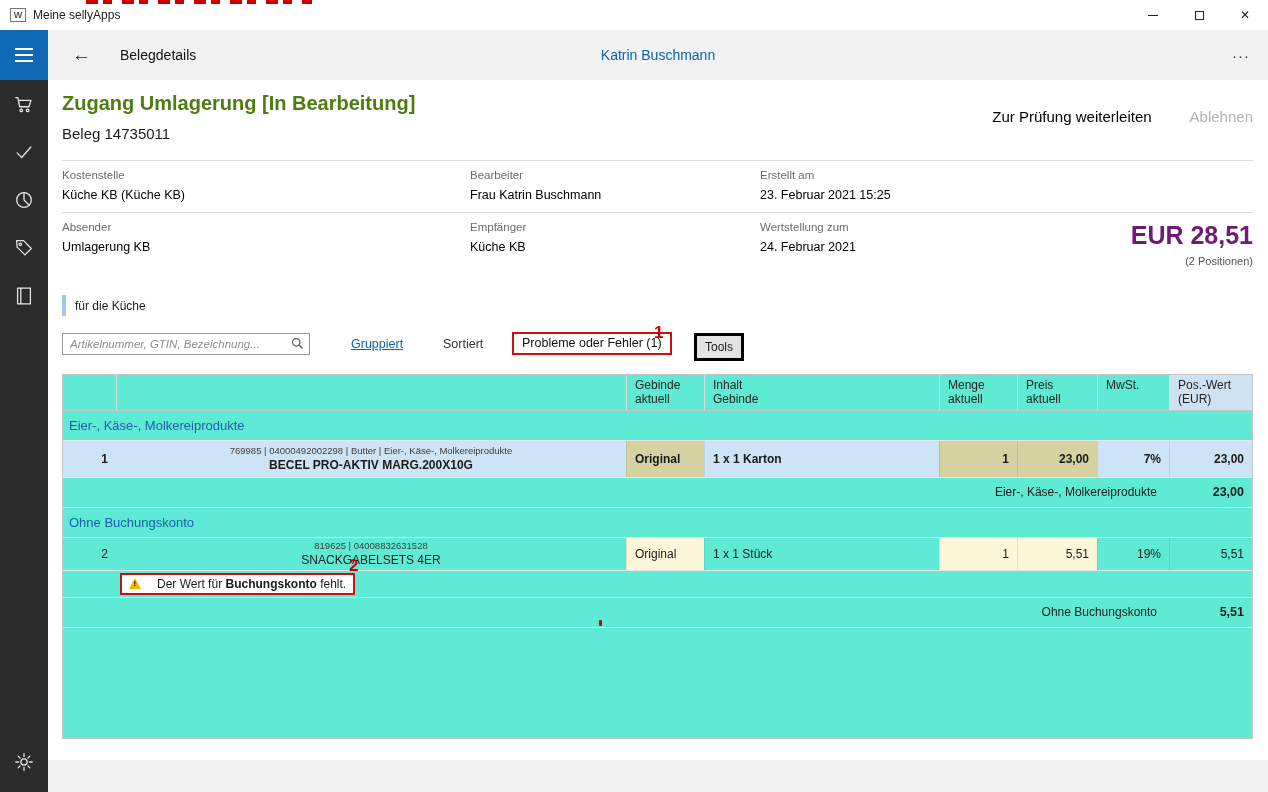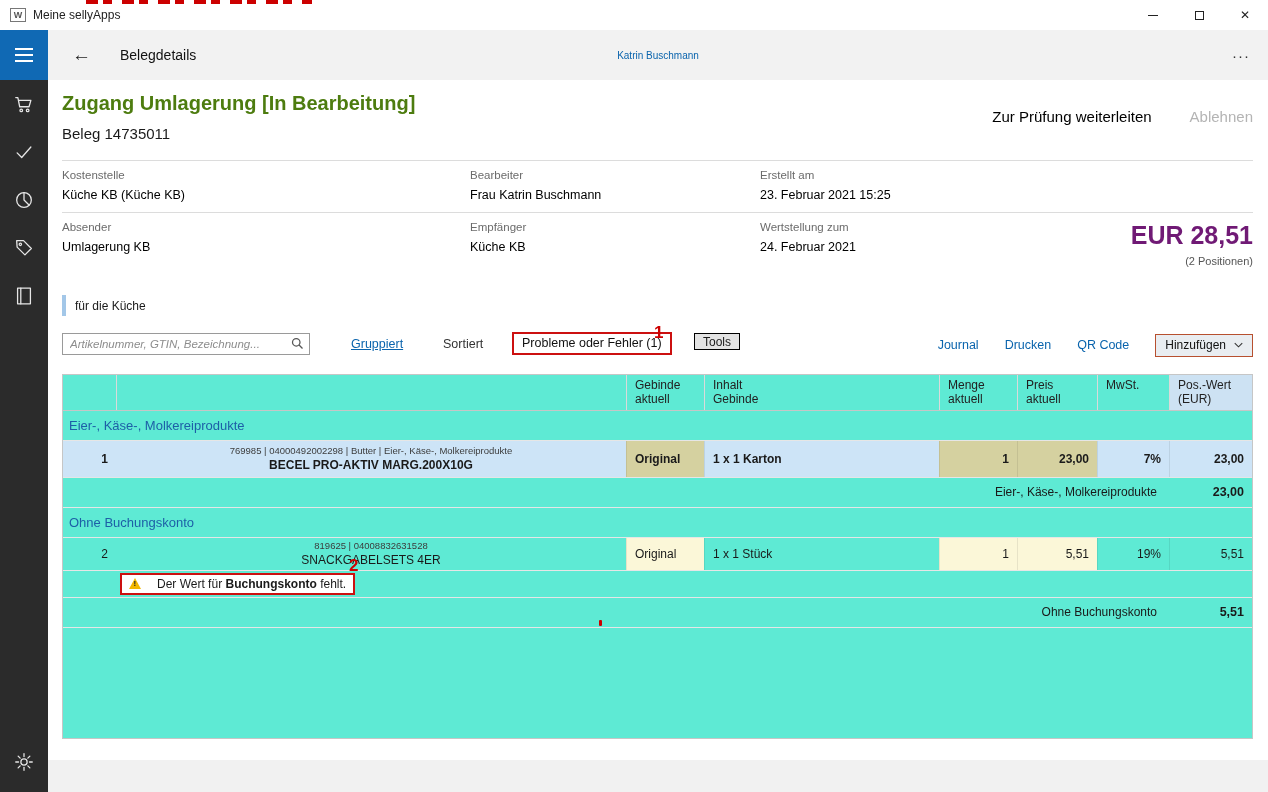--- a/index.html
+++ b/index.html
@@ -29,21 +29,21 @@
   .hamburger { height:50px; background:#1069b4; display:flex; align-items:center; justify-content:center; cursor:pointer; }
   .hbars { width:18px; height:2px; background:#fff; box-shadow:0 -6px 0 #fff, 0 6px 0 #fff; }
   .side-item { height:48px; display:flex; align-items:center; justify-content:center; cursor:pointer; }
   .side-item svg { width:22px; height:22px; stroke:#e6e6e6; fill:none; stroke-width:1.4;
                    stroke-linecap:round; stroke-linejoin:round; }
   .side-gear { position:absolute; bottom:6px; left:0; width:48px; }
 
   
   .headerbar { position:absolute; left:48px; top:30px; right:0; height:50px; background:#f2f2f2;
                display:flex; align-items:center; }
-  .hb-user { position:absolute; left:0; right:0; text-align:center; color:#0a64ad; font-size:10px; z-index:1; }
+  .hb-user { position:absolute; left:0; right:0; text-align:center; color:#0a64ad; font-size:14px; z-index:1; }
   .back { margin-left:24px; font-size:19px; color:#222; z-index:2; cursor:pointer; }
   .hb-title { margin-left:29px; font-size:14px; color:#111; z-index:2; }
   .hb-more { position:absolute; right:18px; font-size:15px; color:#333; letter-spacing:1px; z-index:2; cursor:pointer; }
 
   
   .main { position:absolute; left:48px; top:80px; width:1220px; height:680px; background:#fff;
           padding:0 15px 0 14px; }
 
   .doc-head { position:relative; padding-top:12px; height:80px; }
   .doc-title { font-size:20px; font-weight:bold; color:#4d7c0f; }
@@ -71,22 +71,22 @@
   .search-input { width:100%; height:100%; border:1px solid #9a9a9a; padding:0 24px 0 7px;
                   font-size:11.5px; font-family:inherit; color:#333; }
   .search-input::placeholder { font-style:italic; color:#8d8d8d; }
   .search-icon { position:absolute; right:5px; top:3px; }
   .tb-link { position:absolute; top:4px; font-size:12.5px; cursor:pointer; }
   .grouped { left:289px; color:#0a64ad; text-decoration:underline; }
   .sorted { left:381px; color:#333; }
   .problems { position:absolute; left:450px; top:-1px; border:2px solid #cc1010;
               padding:2px 8px 3px; font-size:12.5px; color:#111; background:#fff; }
   .ann-1 { position:absolute; left:592px; top:-10px; color:#c00; font-size:17px; font-weight:bold; z-index:3; }
-  .tools-btn { position:absolute; left:632px; top:0; height:17px; padding:0 8px; background:#e3e3e3;
-               border:1px solid #000000; font-size:12px; display:flex; align-items:center; cursor:pointer; }
+  .tools-btn { position:absolute; left:632px; top:0; height:28px; padding:0 8px; background:#e3e3e3;
+               border:3px solid #000000; font-size:12px; display:flex; align-items:center; cursor:pointer; }
   .tb-right { position:absolute; right:0; top:0; height:24px; display:flex; align-items:center; gap:26px; }
   .rlink { font-size:12.5px; color:#0a64ad; cursor:pointer; }
   .add-btn { height:23px; padding:0 9px; background:#e9edf1; border:1px solid #b7502f;
              display:flex; align-items:center; gap:8px; font-size:12px; color:#111; cursor:pointer; }
   .add-btn svg { width:9px; height:6px; stroke:#333; fill:none; stroke-width:1.4; }
 
   
   .table { margin-top:15px; width:1191px; height:365px; border:1px solid #c6c6c6;
            display:flex; flex-direction:column; position:relative; background:#5eead4; }
   .tgrid { display:grid; grid-template-columns:53px 510px 78px 235px 78px 80px 72px 1fr; }
@@ -270,31 +270,20 @@
         <svg class="search-icon" width="15" height="15" viewBox="0 0 24 24" style="stroke:#555;fill:none;stroke-width:2;">
           <circle cx="10" cy="10" r="6"></circle>
             <line x1="14.5" y1="14.5" x2="20" y2="20"></line>
         </svg>
       </div>
       <span class="tb-link grouped">Gruppiert</span>
       <span class="tb-link sorted">Sortiert</span>
       <span class="problems">Probleme oder Fehler (1)</span>
       <span class="ann-1">1</span>
       <span class="tools-btn">Tools</span>
-      <div class="tb-right">
-        <span class="rlink">Journal</span>
-        <span class="rlink">Drucken</span>
-        <span class="rlink">QR Code</span>
-        <span class="add-btn">
-          <span>Hinzufügen</span>
-          <svg viewBox="0 0 12 8">
-              <path d="M1 1.5l5 5 5-5"></path>
-            </svg>
-        </span>
-      </div>
     </div>
 
     <div class="table">
 
       <div class="tgrid thead">
         <div class="th"></div>
         <div class="th"></div>
         <div class="th">Gebinde
 aktuell</div>
         <div class="th">Inhalt

